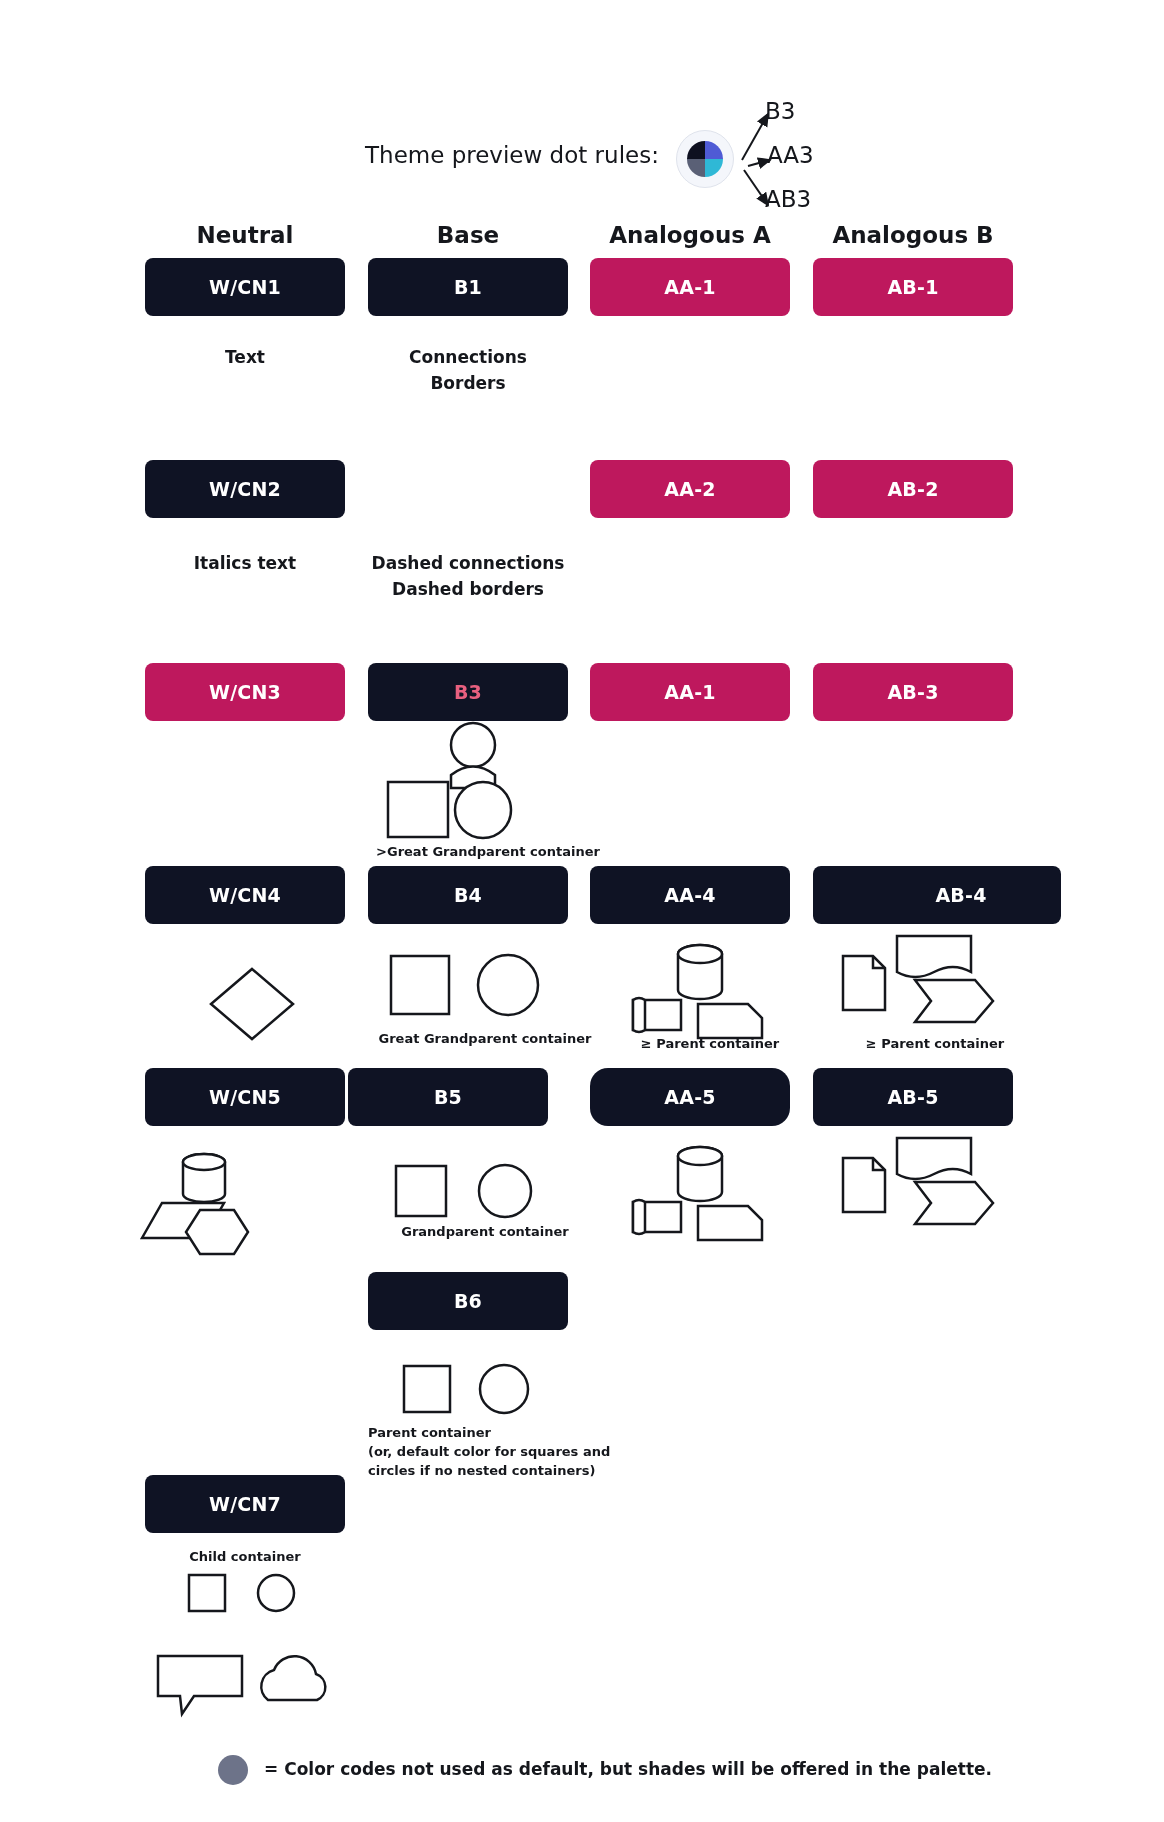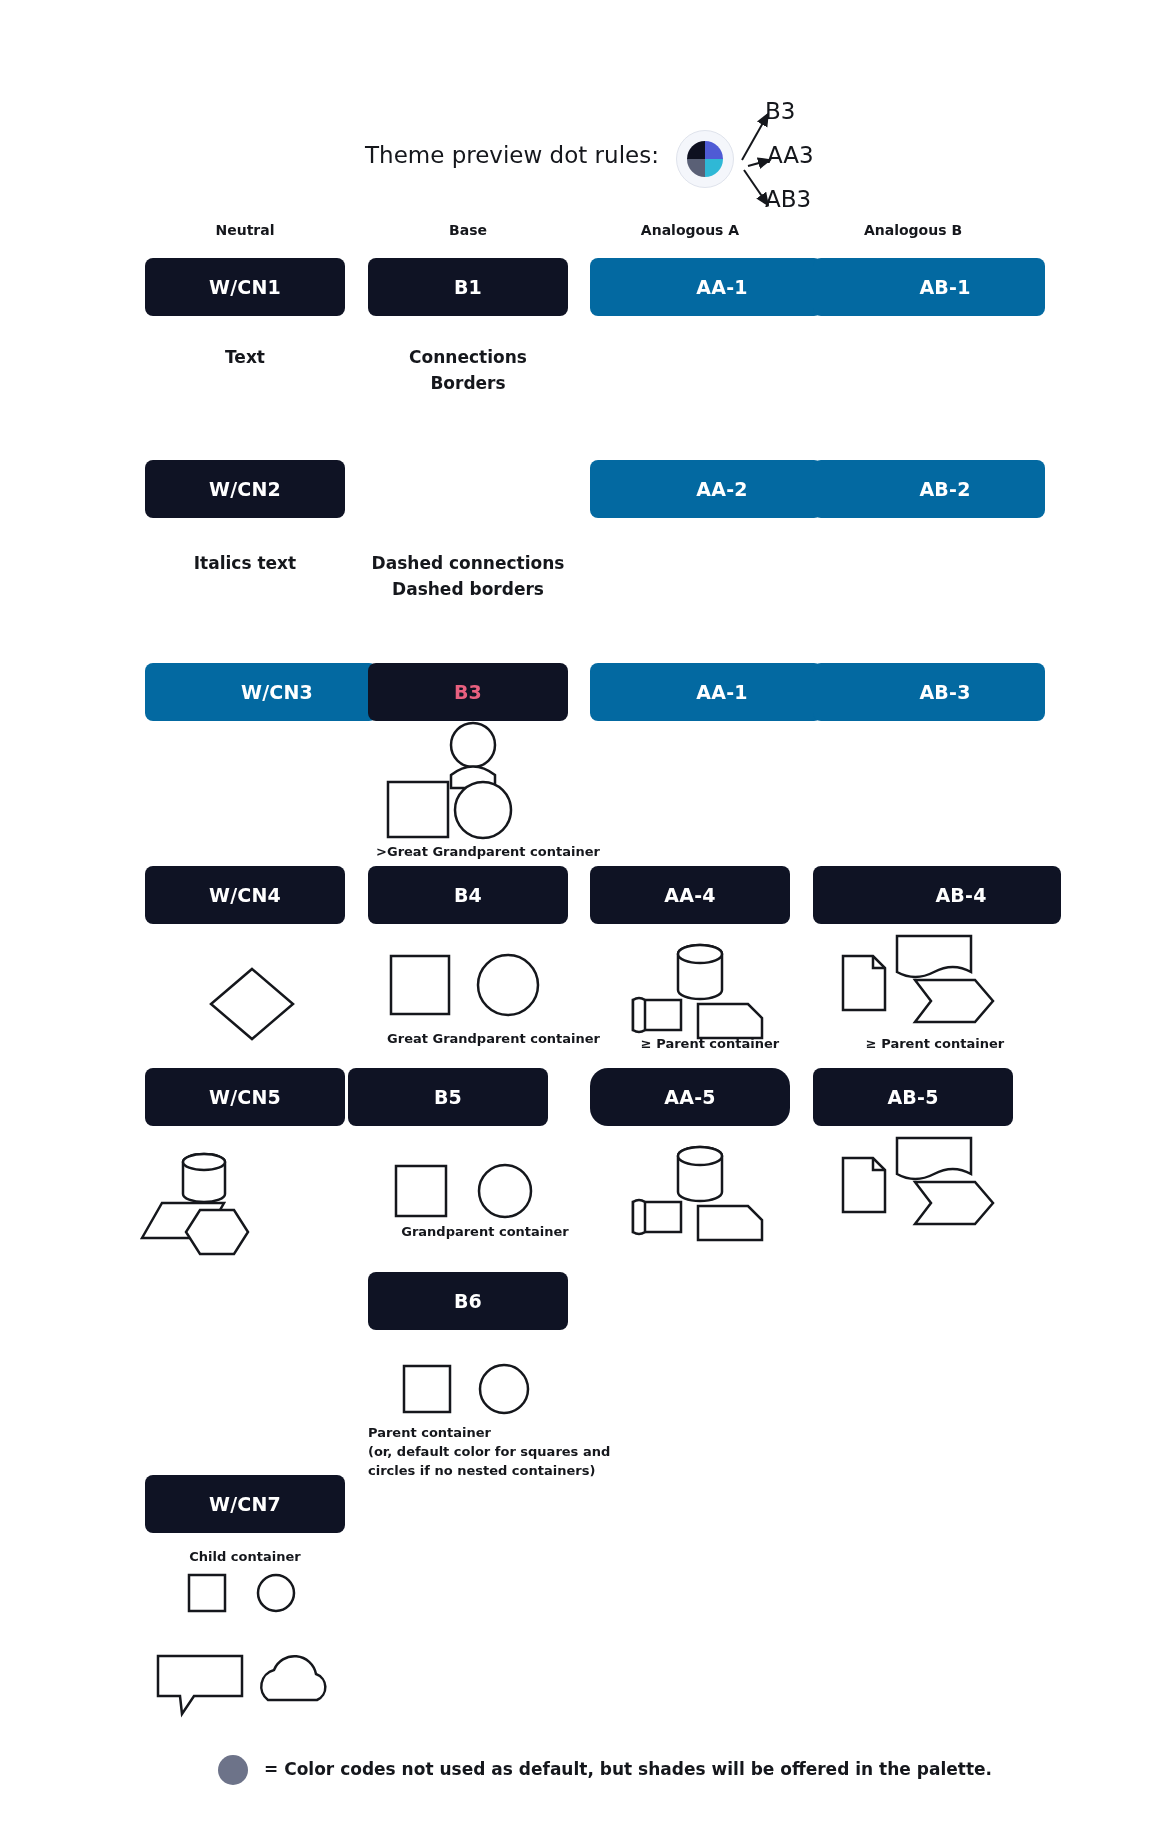--- a/index.html
+++ b/index.html
@@ -73,42 +73,42 @@
     color: #15171c;
     white-space: nowrap;
   }
   .al-b3  { left: 765px; top: 36px; }
   .al-aa3 { left: 767px; top: 80px; }
   .al-ab3 { left: 765px; top: 124px; }
 
   
   .col-title {
     position: absolute;
-    font-size: 14px;
+    font-size: 23px;
     font-weight: 700;
     color: #15171c;
     text-align: center;
     white-space: nowrap;
   }
 
   
   .swatch {
     position: absolute;
     width: 200px;
     height: 58px;
     border-radius: 8px;
     display: flex;
     align-items: center;
     justify-content: center;
     font-size: 19px;
     font-weight: 700;
     letter-spacing: 0.2px;
   }
   .sw-dark { background: #0f1324; color: #ffffff; }
-  .sw-gray { background: #0369a1; color: #ffffff; padding-left: 32px; }
+  .sw-gray { background: #be185d; color: #ffffff; }
   .sw-b3 { background: #0f1324; color: #e8607f; }
 
   
   .cap {
     position: absolute;
     font-size: 17px;
     font-weight: 700;
     color: #15171c;
     line-height: 1.5;
     white-space: pre-line;
@@ -229,21 +229,21 @@
   <div class="swatch sw-dark" style="left:813px; top:866px;padding-left:48px;">AB-4</div>
 
   <svg class="shapes" style="left:205px; top:965px; width:100px; height:80px;">
     <polygon points="47,4 88,39 47,74 6,39" fill="#ffffff" stroke="#15171c" stroke-width="2.5"></polygon>
   </svg>
 
   <svg class="shapes" style="left:385px; top:950px; width:180px; height:80px;">
     <rect x="6" y="6" width="58" height="58" fill="#ffffff" stroke="#15171c" stroke-width="2.5"></rect>
     <circle cx="123" cy="35" r="30" fill="#ffffff" stroke="#15171c" stroke-width="2.5"></circle>
   </svg>
-  <div class="cap-small" style="left:370px; top:1030px; width:230px; text-align:right;">Great Grandparent container</div>
+  <div class="cap-small" style="left:370px; top:1030px; width:230px; text-align:center;">Great Grandparent container</div>
 
   <svg class="shapes" style="left:625px; top:938px; width:180px; height:92px;">
     <path d="M53 16 a22 9 0 0 1 44 0 v36 a22 9 0 0 1 -44 0 z" fill="#ffffff" stroke="#15171c" stroke-width="2.5"></path>
     <ellipse cx="75" cy="16" rx="22" ry="9" fill="#ffffff" stroke="#15171c" stroke-width="2.5"></ellipse>
     <path d="M8 62 L44 62 L56 62 L56 92 L20 92 L8 92 Z" fill="#ffffff" stroke="#15171c" stroke-width="2.5"></path>
     <path d="M8 62 Q14 58 20 62 L20 92 Q14 96 8 92 Z" fill="#ffffff" stroke="#15171c" stroke-width="2.5"></path>
     <path d="M73 66 L123 66 L137 80 L137 100 L73 100 Z" fill="#ffffff" stroke="#15171c" stroke-width="2.5"></path>
   </svg>
   <div class="cap-small" style="left:595px; top:1035px; width:230px; text-align:center;">≥  Parent container</div>
 

